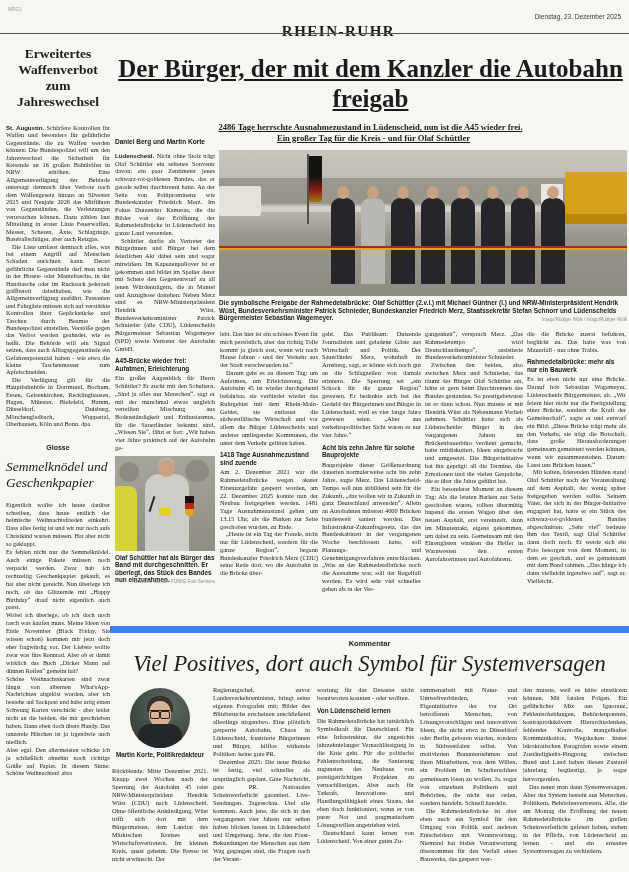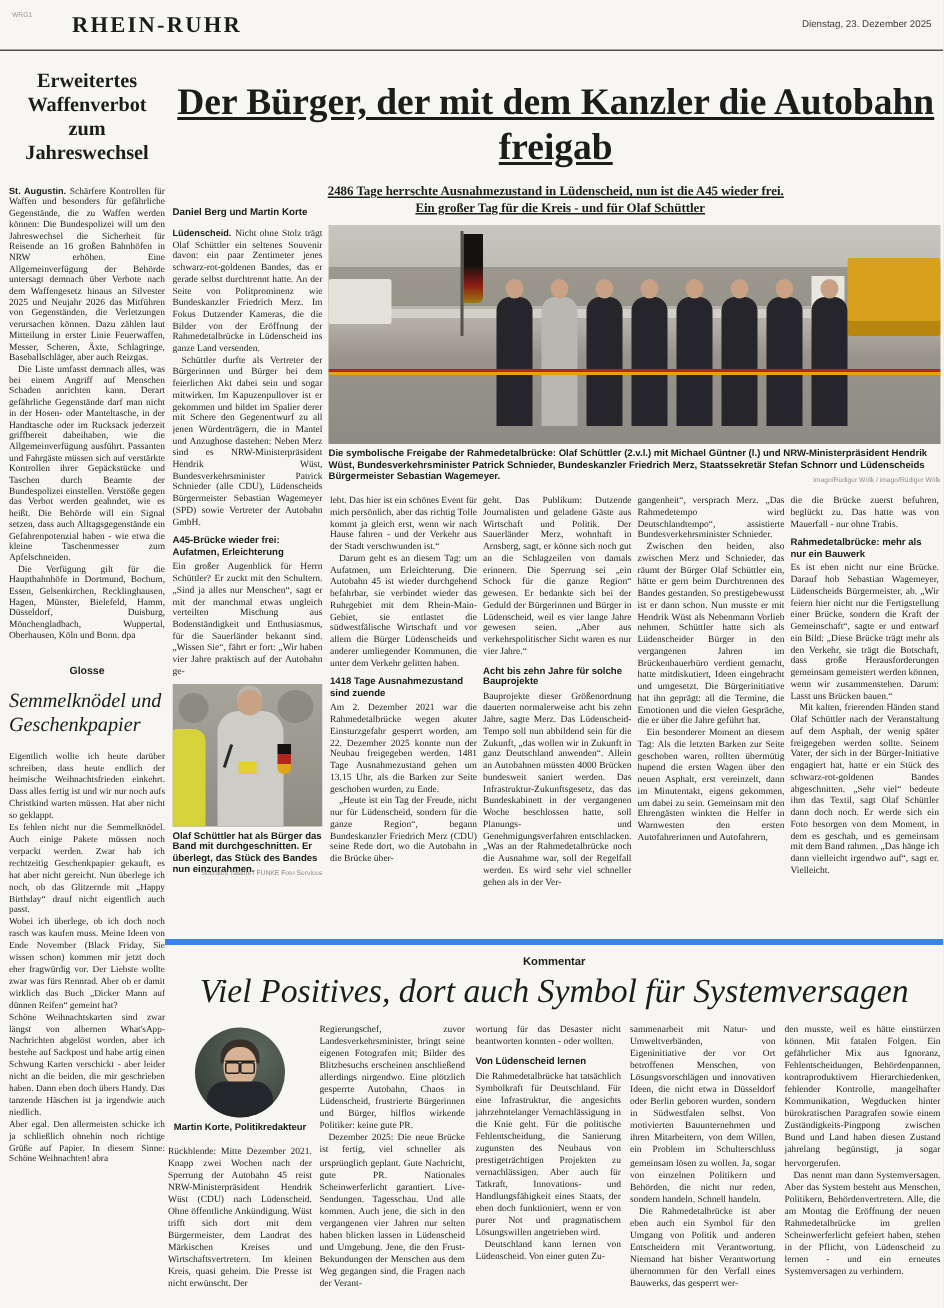--- a/index.html
+++ b/index.html
@@ -1,20 +1,20 @@
 <!DOCTYPE html>
 <html lang="de"><head>
 <meta charset="utf-8">
 <style>
   html,body{margin:0;padding:0;background:#e8e6e1;}
   .page{position:relative;width:629px;height:872px;background:#f7f6f2;color:#1c1c1c;
         font-family:"Liberation Serif",serif;overflow:hidden;}
   
   .edition{position:absolute;left:8px;top:7px;font:4.5px "Liberation Sans",sans-serif;color:#9a978f;}
-  .section-title{position:absolute;left:0;right:0;top:8px;margin:0;text-align:left;
+  .section-title{position:absolute;left:0;right:0;top:8px;margin:14px;text-align:center;
         font:600 15px/18px "Liberation Serif",serif;letter-spacing:1.5px;padding-left:48px;}
   .masthead-date{position:absolute;right:8px;top:13px;font:6.5px "Liberation Sans",sans-serif;color:#3a3833;}
   .masthead-rule{position:absolute;left:0;right:0;top:33px;border-top:1px solid #55514b;}
   
   p{margin:0;text-align:justify;}
   p+p{text-indent:6px;}
   h4{margin:5px 0 2px;font:bold 6.4px/7.6px "Liberation Sans",sans-serif;text-align:left;}
   h4+p{text-indent:0;}
   b{font-family:"Liberation Sans",sans-serif;font-size:6.1px;}
   .credit{font:4.5px "Liberation Sans",sans-serif;color:#8e8b84;}
@@ -58,21 +58,21 @@
   .photo-inline{position:relative;width:100px;height:95px;background:linear-gradient(#a7a49b,#8f8c84);overflow:hidden;}
   .crowd-blob{position:absolute;border-radius:50%;background:#7e7b73;opacity:.6;}
   .vest{position:absolute;left:-4px;top:30px;width:26px;height:65px;background:#d6d23a;border-radius:8px 8px 0 0;}
   .hoodie-man{position:absolute;left:30px;top:18px;width:44px;height:77px;background:#cdccc6;border-radius:14px 14px 0 0;}
   .hoodie-man::before{content:"";position:absolute;left:13px;top:-14px;width:17px;height:17px;border-radius:50%;background:#c9a184;box-shadow:0 -3px 0 #b9b6ae;}
   .badge{position:absolute;left:44px;top:52px;width:12px;height:8px;background:#e4cf2e;}
   .ribbon-piece{position:absolute;left:70px;top:40px;width:9px;height:20px;background:linear-gradient(#14120f 33%,#b3261e 33% 66%,#e0a515 66%);border-radius:0 0 4px 4px;}
   .scissors{position:absolute;left:36px;top:40px;width:2px;height:16px;background:#2a2a2a;transform:rotate(18deg);}
   .inline-credit{display:block;text-align:right;margin-top:1px;}
   
-  .kommentar{position:absolute;left:110px;top:626px;width:519px;height:246px;border-top:4px solid #3b82f6;padding-top:6px;box-sizing:border-box;}
+  .kommentar{position:absolute;left:110px;top:626px;width:519px;height:246px;border-top:7px solid #3b82f6;padding-top:6px;box-sizing:border-box;}
   .kommentar .rubric{margin:0 0 3px;font-size:7.5px;}
   .k-headline{margin:0 0 9px;text-align:center;font:italic 400 22.5px/26px "Liberation Serif",serif;}
   .k-cols{position:relative;height:195px;}
   .k-col{position:absolute;top:0;font-size:6.35px;line-height:8.05px;height:195px;overflow:hidden;}
   .k-1{left:2px;width:96px;}
   .k-2{left:103px;width:97px;}
   .k-3{left:207px;width:97px;}
   .k-4{left:310px;width:97px;}
   .k-5{left:413px;width:104px;}
   .portrait-wrap{width:96px;}

